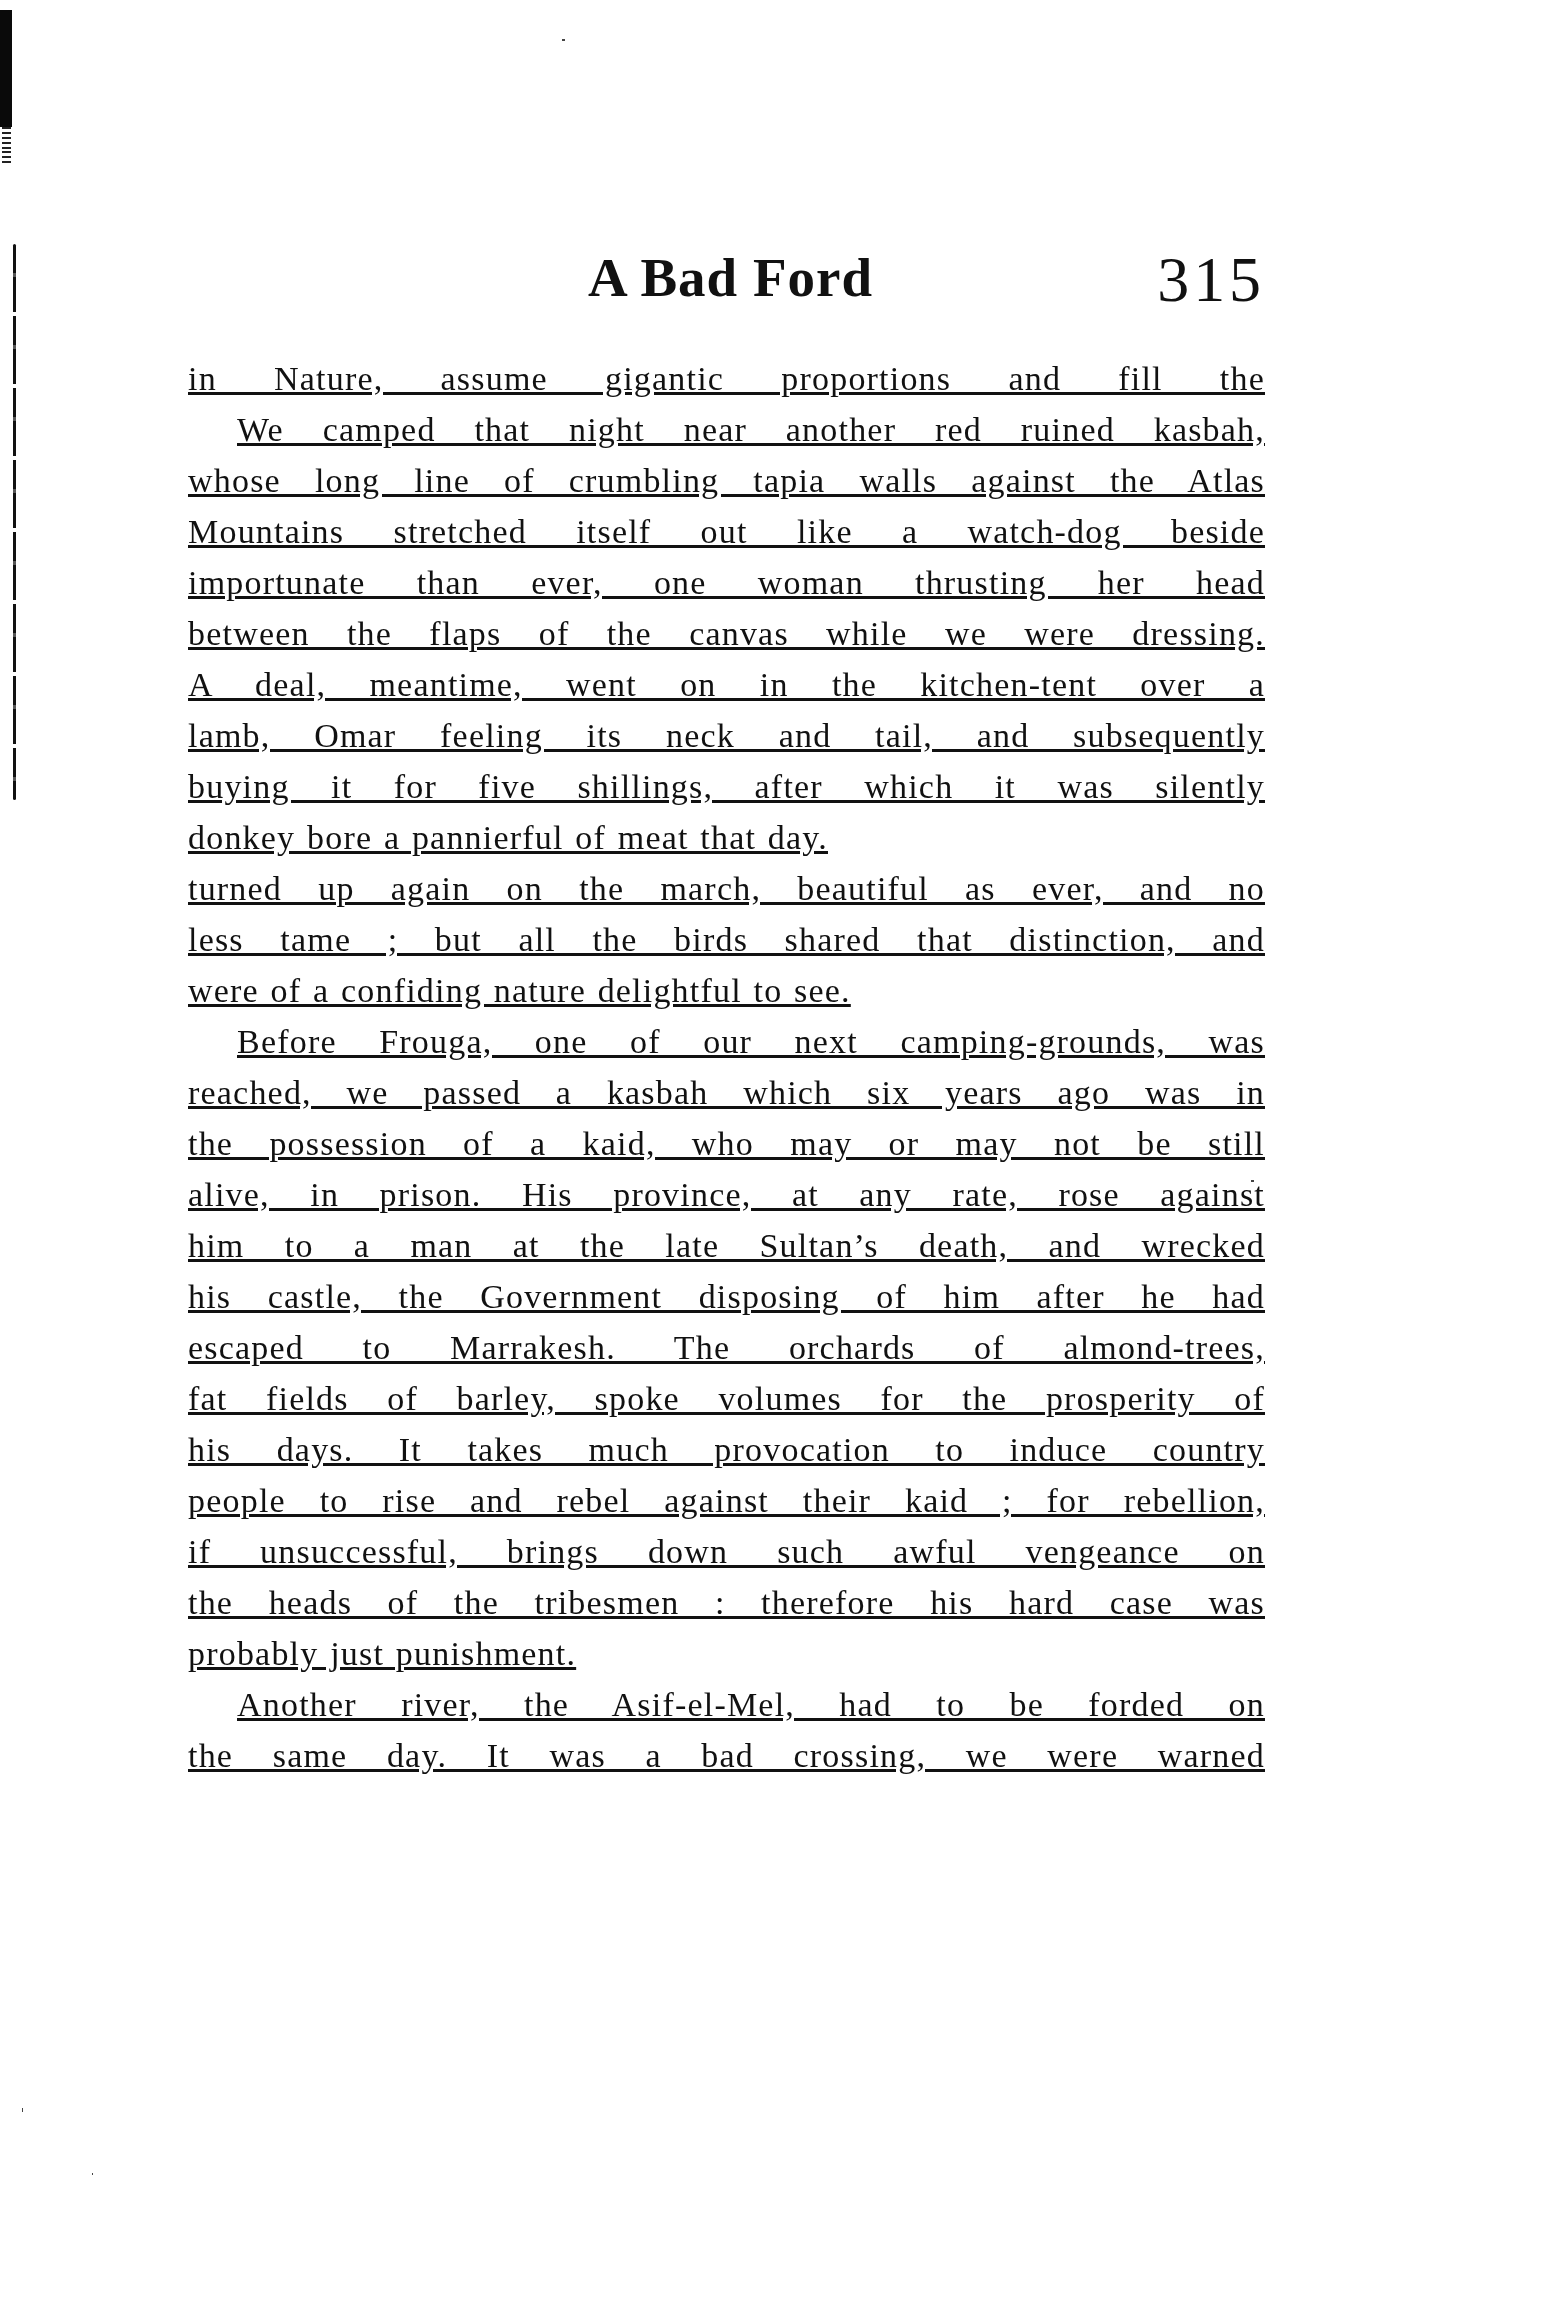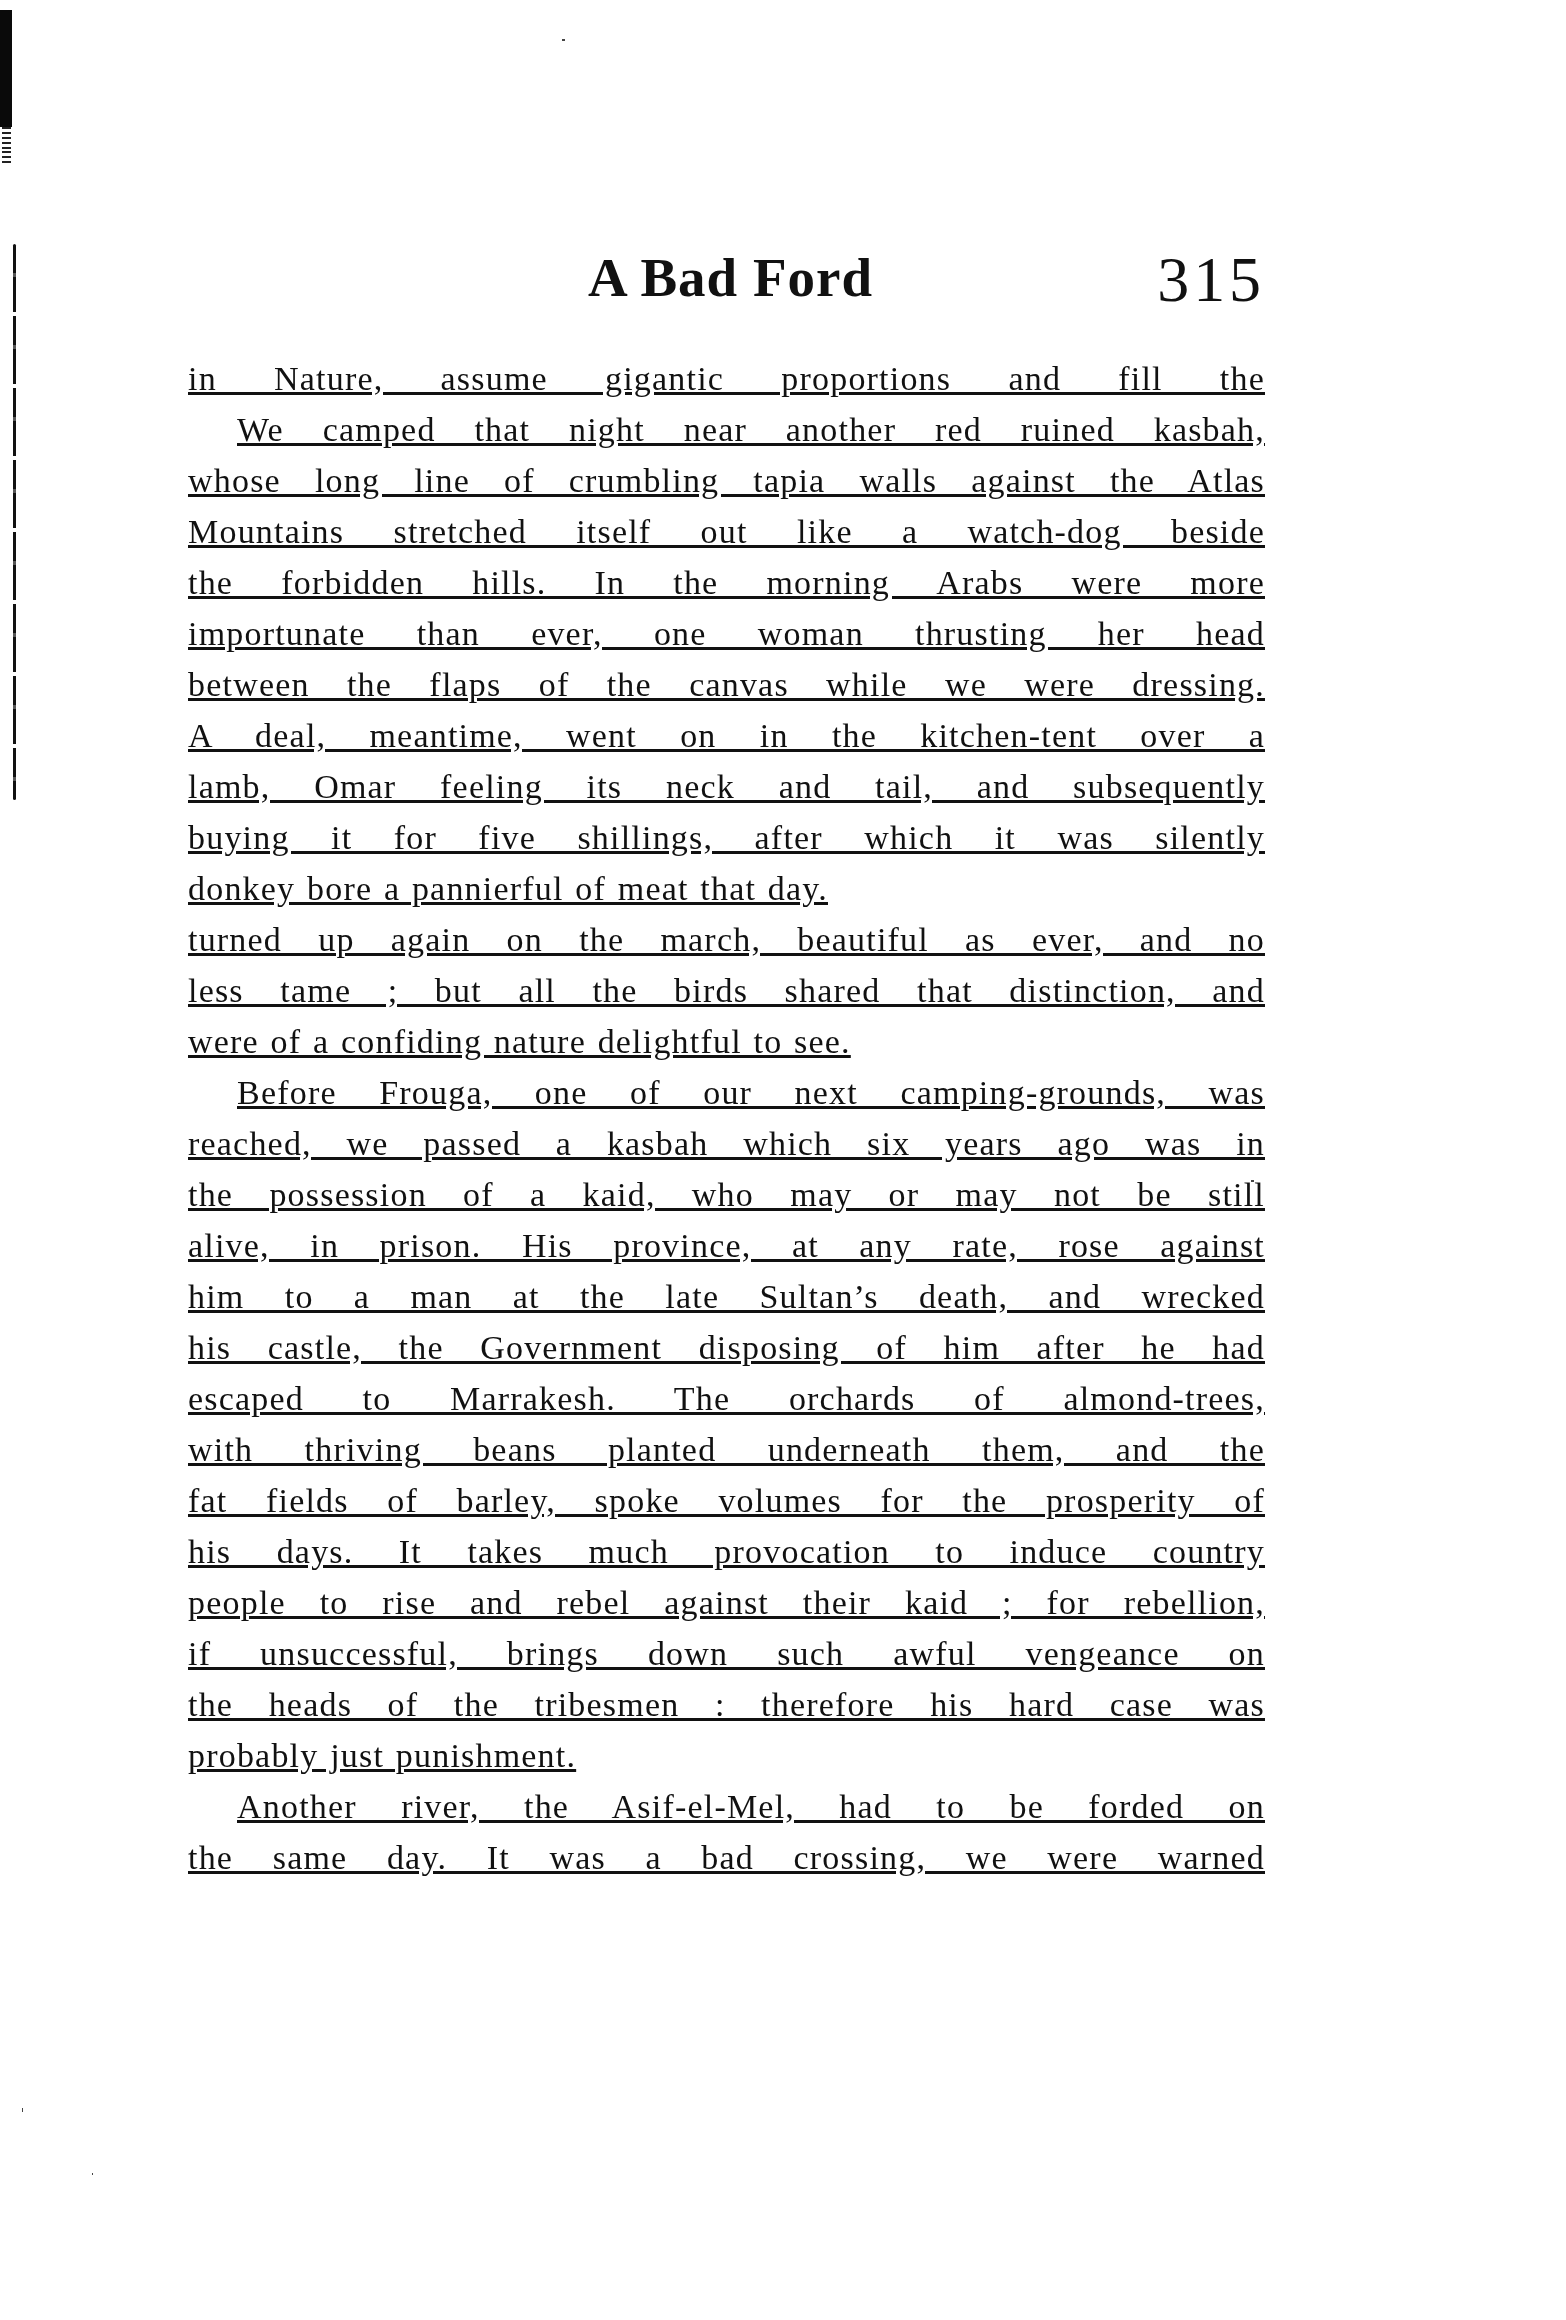--- a/index.html
+++ b/index.html
@@ -48,21 +48,20 @@
   <div class="body-text">
 
     <div class="para">
       <span class="line">in Nature, assume gigantic proportions and fill the</span>
     </div>
 
     <div class="para">
       <span class="line indent">We camped that night near another red ruined kasbah,</span>
       <span class="line">whose long line of crumbling tapia walls against the Atlas</span>
       <span class="line">Mountains stretched itself out like a watch-dog beside</span>
-      <span class="line">the forbidden hills. In the morning Arabs were more</span>
       <span class="line">importunate than ever, one woman thrusting her head</span>
       <span class="line">between the flaps of the canvas while we were dressing.</span>
       <span class="line">A deal, meantime, went on in the kitchen-tent over a</span>
       <span class="line">lamb, Omar feeling its neck and tail, and subsequently</span>
       <span class="line">buying it for five shillings, after which it was silently</span>
       <span class="line last">donkey bore a pannierful of meat that day.</span>
     </div>
 
     <div class="para">
       <span class="line">turned up again on the march, beautiful as ever, and no</span>
@@ -71,21 +70,20 @@
     </div>
 
     <div class="para">
       <span class="line indent">Before Frouga, one of our next camping-grounds, was</span>
       <span class="line">reached, we passed a kasbah which six years ago was in</span>
       <span class="line">the possession of a kaid, who may or may not be still</span>
       <span class="line">alive, in prison. His province, at any rate, rose against</span>
       <span class="line">him to a man at the late Sultan’s death, and wrecked</span>
       <span class="line">his castle, the Government disposing of him after he had</span>
       <span class="line">escaped to Marrakesh. The orchards of almond-trees,</span>
-      <span class="line">with thriving beans planted underneath them, and the</span>
       <span class="line">fat fields of barley, spoke volumes for the prosperity of</span>
       <span class="line">his days. It takes much provocation to induce country</span>
       <span class="line">people to rise and rebel against their kaid ; for rebellion,</span>
       <span class="line">if unsuccessful, brings down such awful vengeance on</span>
       <span class="line">the heads of the tribesmen : therefore his hard case was</span>
       <span class="line last">probably just punishment.</span>
     </div>
 
     <div class="para">
       <span class="line indent">Another river, the Asif-el-Mel, had to be forded on</span>

